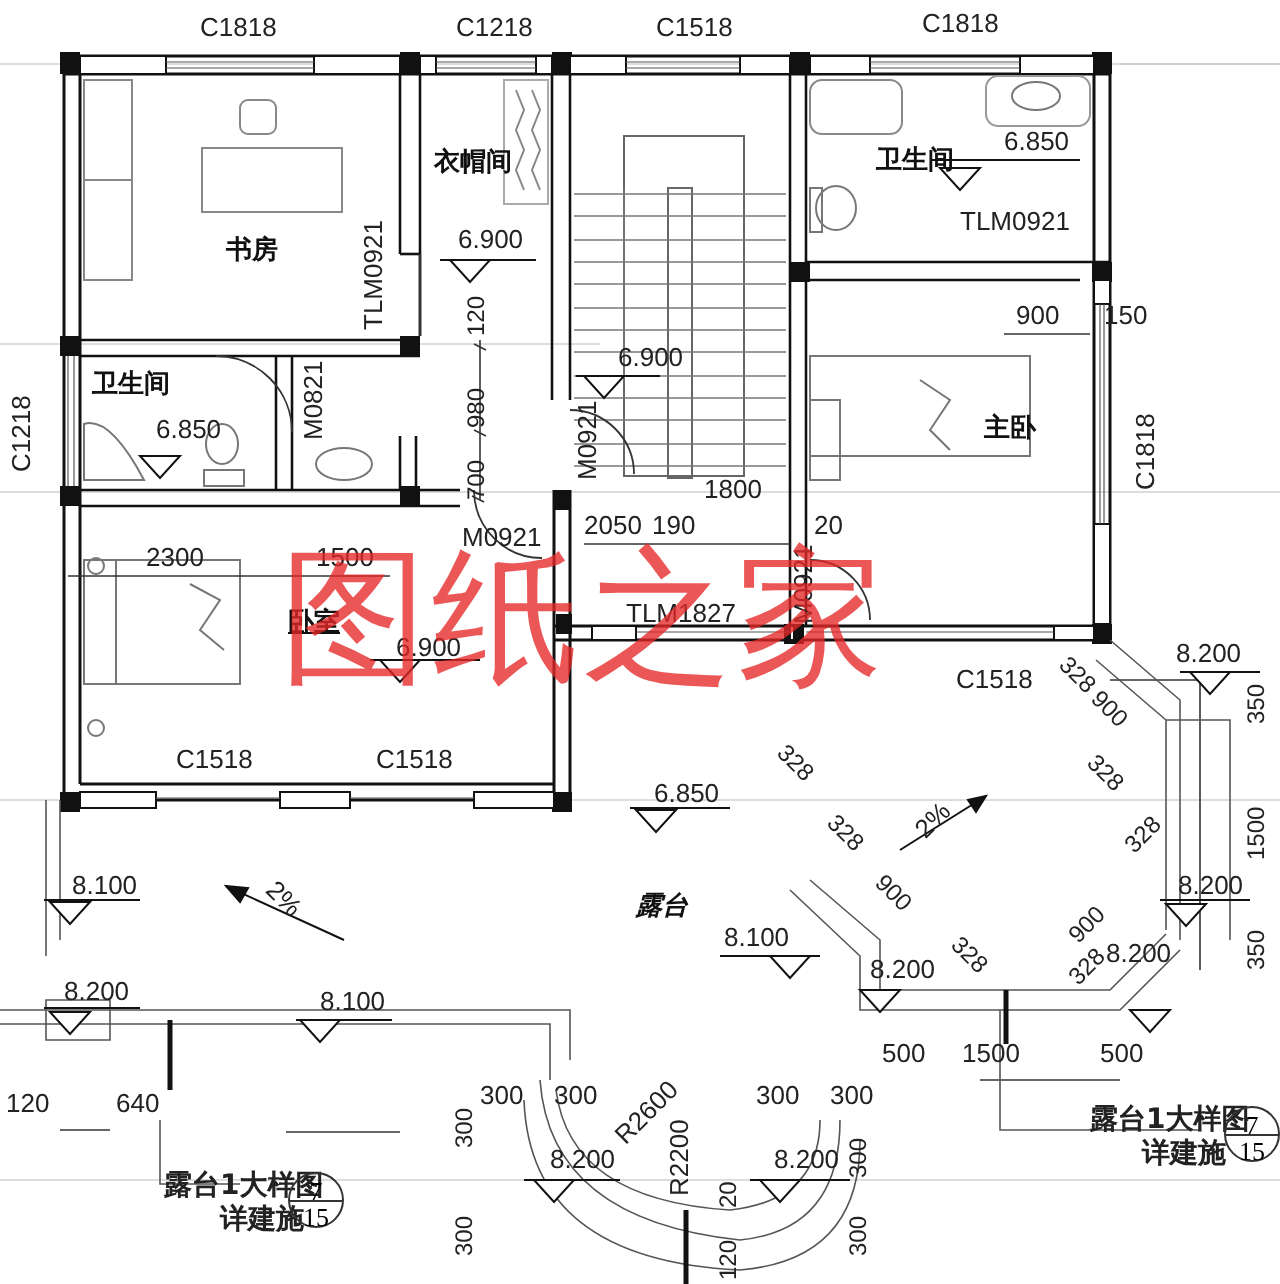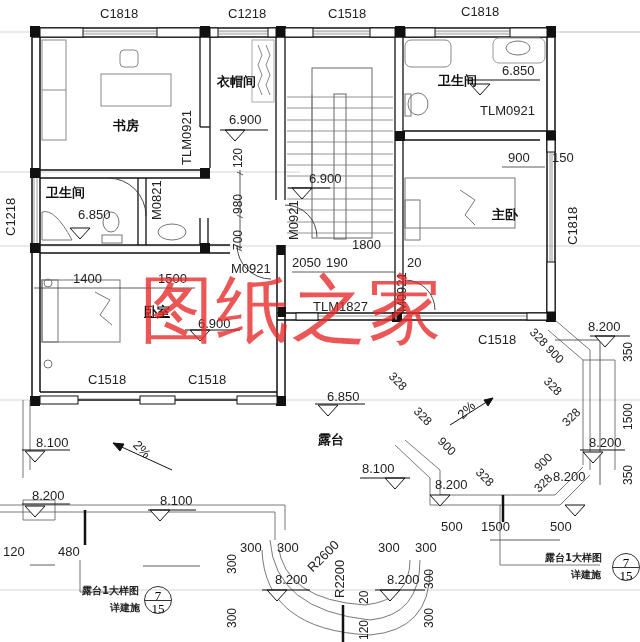--- a/index.html
+++ b/index.html
@@ -5,21 +5,21 @@
   html,body{margin:0;padding:0;background:#fff;}
   body{width:640px;height:642px;overflow:hidden;position:relative;font-family:"DejaVu Sans",sans-serif;}
   #plan{position:absolute;left:0;top:0;width:640px;height:642px;}
   .lbl{position:absolute;color:#222;font-family:"Liberation Sans",sans-serif;font-size:13px;line-height:1;white-space:nowrap;}
   .room{font-weight:bold;font-size:13px;color:#111;font-family:"DejaVu Sans",sans-serif;}
   .vert{transform-origin:left top;transform:rotate(-90deg);}
   .rot45{transform-origin:left top;transform:rotate(45deg);}
   .rotm45{transform-origin:left top;transform:rotate(-45deg);}
   .small{font-size:12px;}
   .wm{position:absolute;left:140px;top:272px;font-size:74px;color:rgba(230,40,40,0.78);font-family:"DejaVu Serif",serif;letter-spacing:2px;white-space:nowrap;line-height:1;}
-  .note{position:absolute;font-size:10px;font-weight:bold;color:#222;font-family:"DejaVu Sans",sans-serif;white-space:nowrap;}
+  .note{position:absolute;font-size:14px;font-weight:bold;color:#222;font-family:"DejaVu Sans",sans-serif;white-space:nowrap;}
   .detail-circle{position:absolute;width:26px;height:26px;border:1px solid #333;border-radius:50%;}
   .detail-circle .top{position:absolute;left:0;right:0;top:1px;text-align:center;font-size:13px;font-family:"Liberation Serif",serif;}
   .detail-circle .bot{position:absolute;left:0;right:0;top:13px;text-align:center;font-size:13px;font-family:"Liberation Serif",serif;border-top:1px solid #333;}
 </style>
 </head>
 <body>
 
 <svg id="plan" viewBox="0 0 640 642" xmlns="http://www.w3.org/2000/svg">
   <g stroke="#111" fill="none" stroke-width="1">
 
@@ -276,21 +276,21 @@
     </g>
   </g>
 </svg>
 
 <div class="lbl room" style="left:113px;top:119px;">书房</div>
 <div class="lbl room" style="left:217px;top:75px;">衣帽间</div>
 <div class="lbl room" style="left:46px;top:186px;">卫生间</div>
 <div class="lbl room" style="left:438px;top:74px;">卫生间</div>
 <div class="lbl room" style="left:492px;top:208px;">主卧</div>
 <div class="lbl room" style="left:144px;top:305px;text-decoration:underline;">卧室</div>
-<div class="lbl room" style="left:318px;top:433px;">露台</div>
+<div class="lbl room" style="left:318px;top:447px;font-style:italic;">露台</div>
 
 <div class="lbl" style="left:100px;top:7px;">C1818</div>
 <div class="lbl" style="left:228px;top:7px;">C1218</div>
 <div class="lbl" style="left:328px;top:7px;">C1518</div>
 <div class="lbl" style="left:461px;top:5px;">C1818</div>
 <div class="lbl vert" style="left:4px;top:236px;">C1218</div>
 <div class="lbl vert" style="left:566px;top:245px;">C1818</div>
 <div class="lbl" style="left:88px;top:373px;">C1518</div>
 <div class="lbl" style="left:188px;top:373px;">C1518</div>
 <div class="lbl" style="left:478px;top:333px;">C1518</div>
@@ -322,40 +322,40 @@
 
 <div class="lbl vert small" style="left:232px;top:168px;">120</div>
 <div class="lbl vert small" style="left:232px;top:214px;">980</div>
 <div class="lbl vert small" style="left:232px;top:250px;">700</div>
 <div class="lbl" style="left:508px;top:151px;">900</div>
 <div class="lbl" style="left:552px;top:151px;">150</div>
 <div class="lbl" style="left:352px;top:238px;">1800</div>
 <div class="lbl" style="left:292px;top:256px;">2050</div>
 <div class="lbl" style="left:326px;top:256px;">190</div>
 <div class="lbl" style="left:407px;top:256px;">20</div>
-<div class="lbl" style="left:73px;top:272px;">1400</div>
+<div class="lbl" style="left:73px;top:272px;">2300</div>
 <div class="lbl" style="left:158px;top:272px;">1500</div>
 <div class="lbl rot45 small" style="left:536px;top:326px;">328</div>
 <div class="lbl rot45 small" style="left:552px;top:343px;">900</div>
 <div class="lbl rot45 small" style="left:550px;top:375px;">328</div>
 <div class="lbl rotm45 small" style="left:560px;top:420px;">328</div>
 <div class="lbl vert small" style="left:622px;top:362px;">350</div>
 <div class="lbl vert small" style="left:622px;top:430px;">1500</div>
 <div class="lbl vert small" style="left:622px;top:485px;">350</div>
 <div class="lbl rot45 small" style="left:420px;top:405px;">328</div>
 <div class="lbl rot45 small" style="left:444px;top:435px;">900</div>
 <div class="lbl rot45 small" style="left:482px;top:466px;">328</div>
 <div class="lbl rotm45 small" style="left:532px;top:465px;">900</div>
 <div class="lbl rotm45 small" style="left:532px;top:486px;">328</div>
 <div class="lbl rot45 small" style="left:395px;top:370px;">328</div>
 <div class="lbl" style="left:441px;top:520px;">500</div>
 <div class="lbl" style="left:481px;top:520px;">1500</div>
 <div class="lbl" style="left:550px;top:520px;">500</div>
 <div class="lbl" style="left:3px;top:545px;">120</div>
-<div class="lbl" style="left:58px;top:545px;">480</div>
+<div class="lbl" style="left:58px;top:545px;">640</div>
 <div class="lbl" style="left:240px;top:541px;">300</div>
 <div class="lbl" style="left:277px;top:541px;">300</div>
 <div class="lbl vert small" style="left:226px;top:574px;">300</div>
 <div class="lbl vert small" style="left:226px;top:628px;">300</div>
 <div class="lbl" style="left:378px;top:541px;">300</div>
 <div class="lbl" style="left:415px;top:541px;">300</div>
 <div class="lbl vert small" style="left:423px;top:589px;">300</div>
 <div class="lbl vert small" style="left:423px;top:628px;">300</div>
 <div class="lbl rotm45" style="left:305px;top:565px;">R2600</div>
 <div class="lbl vert" style="left:333px;top:598px;">R2200</div>

